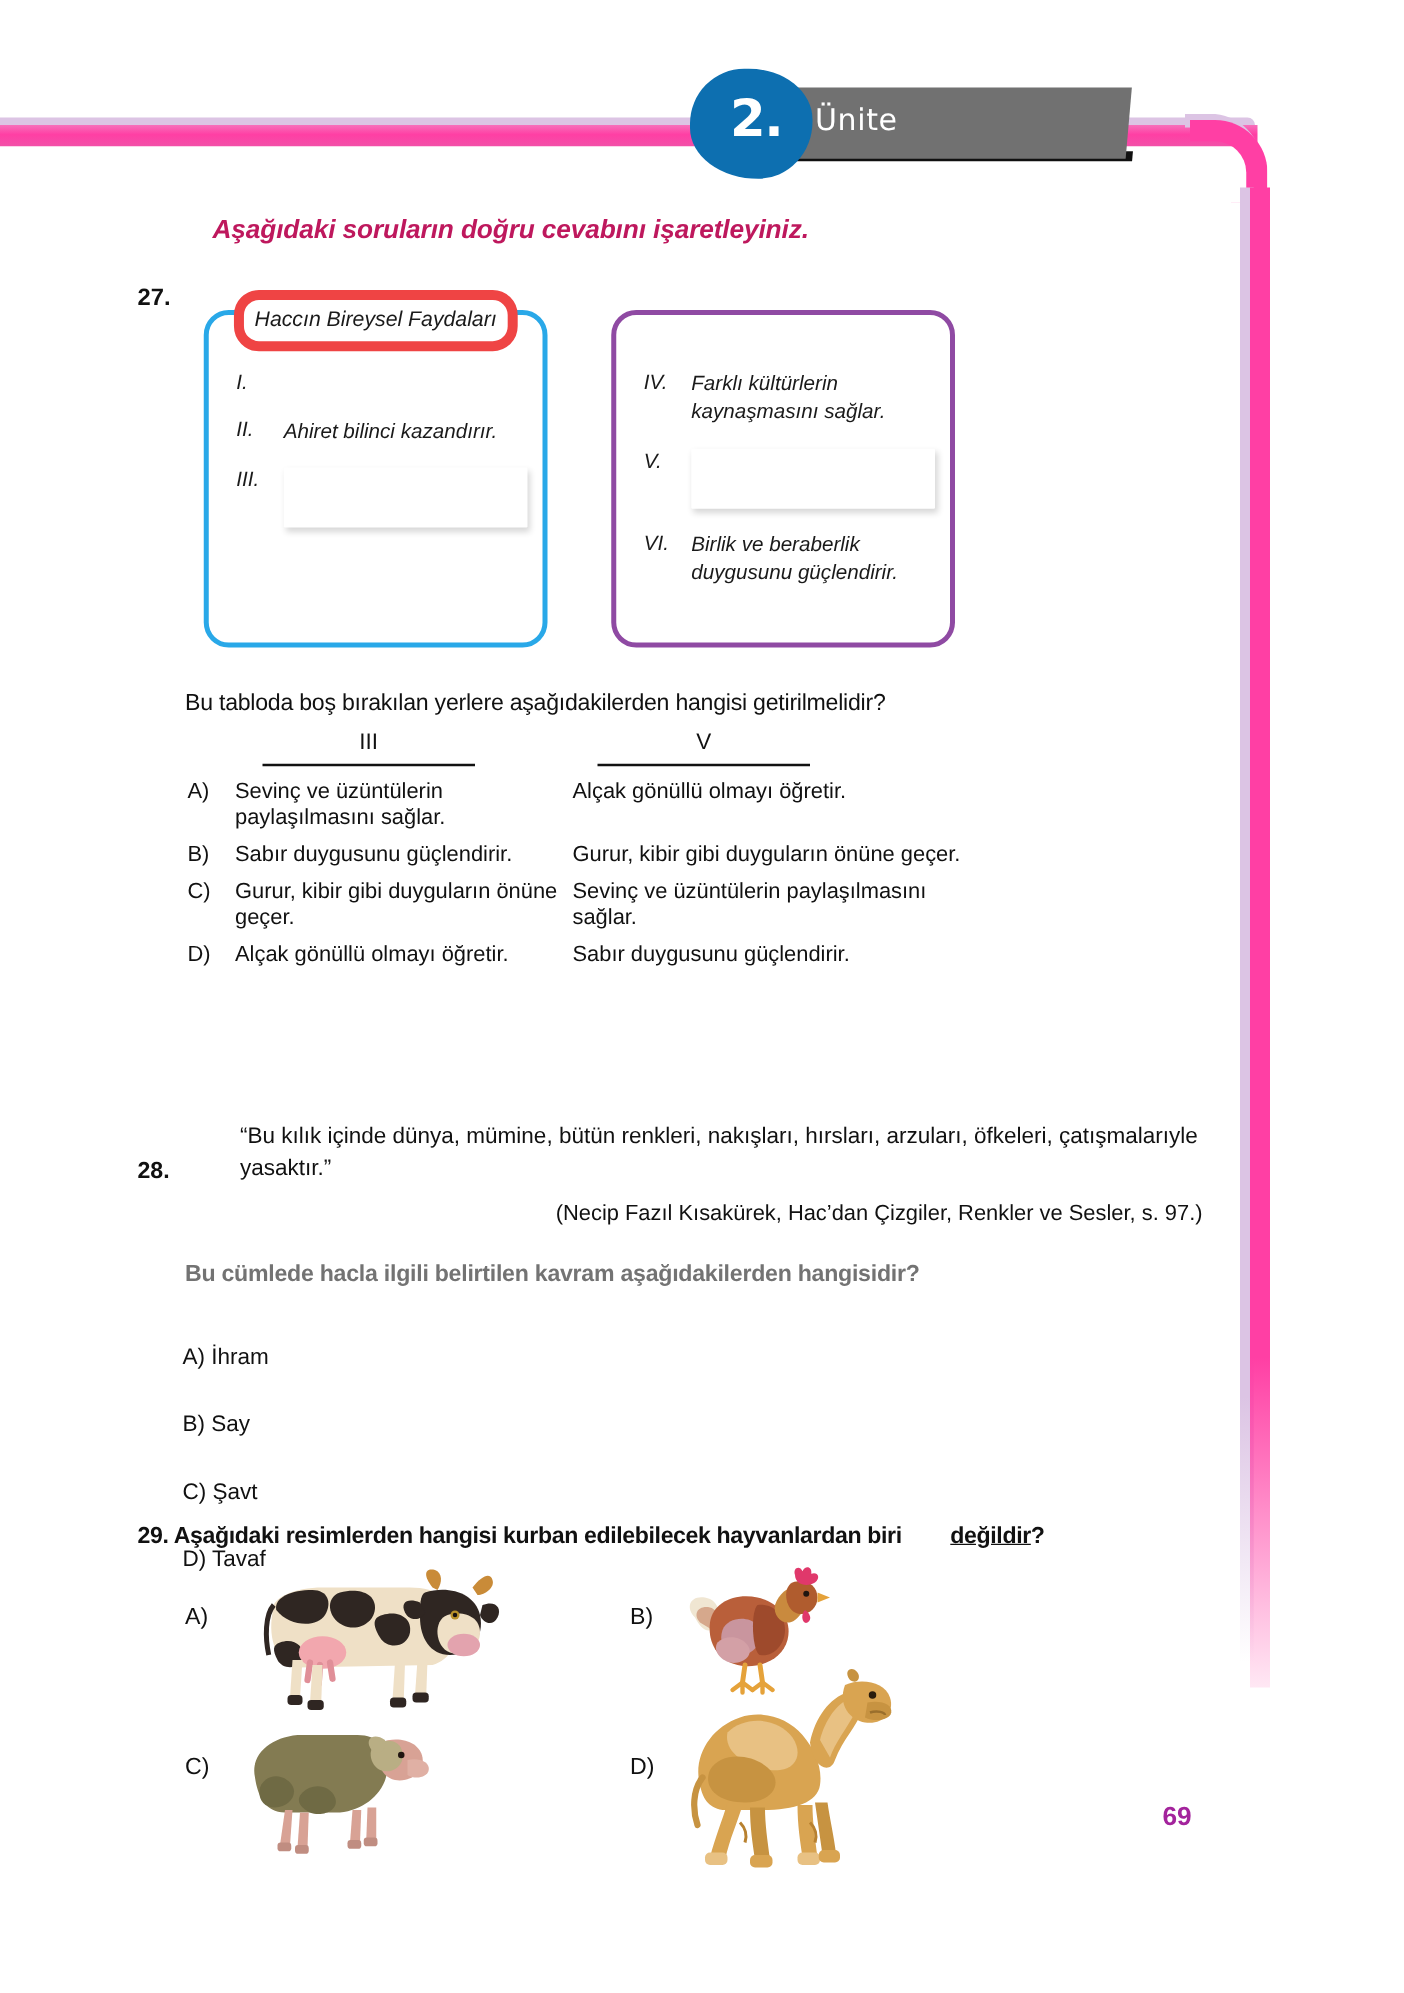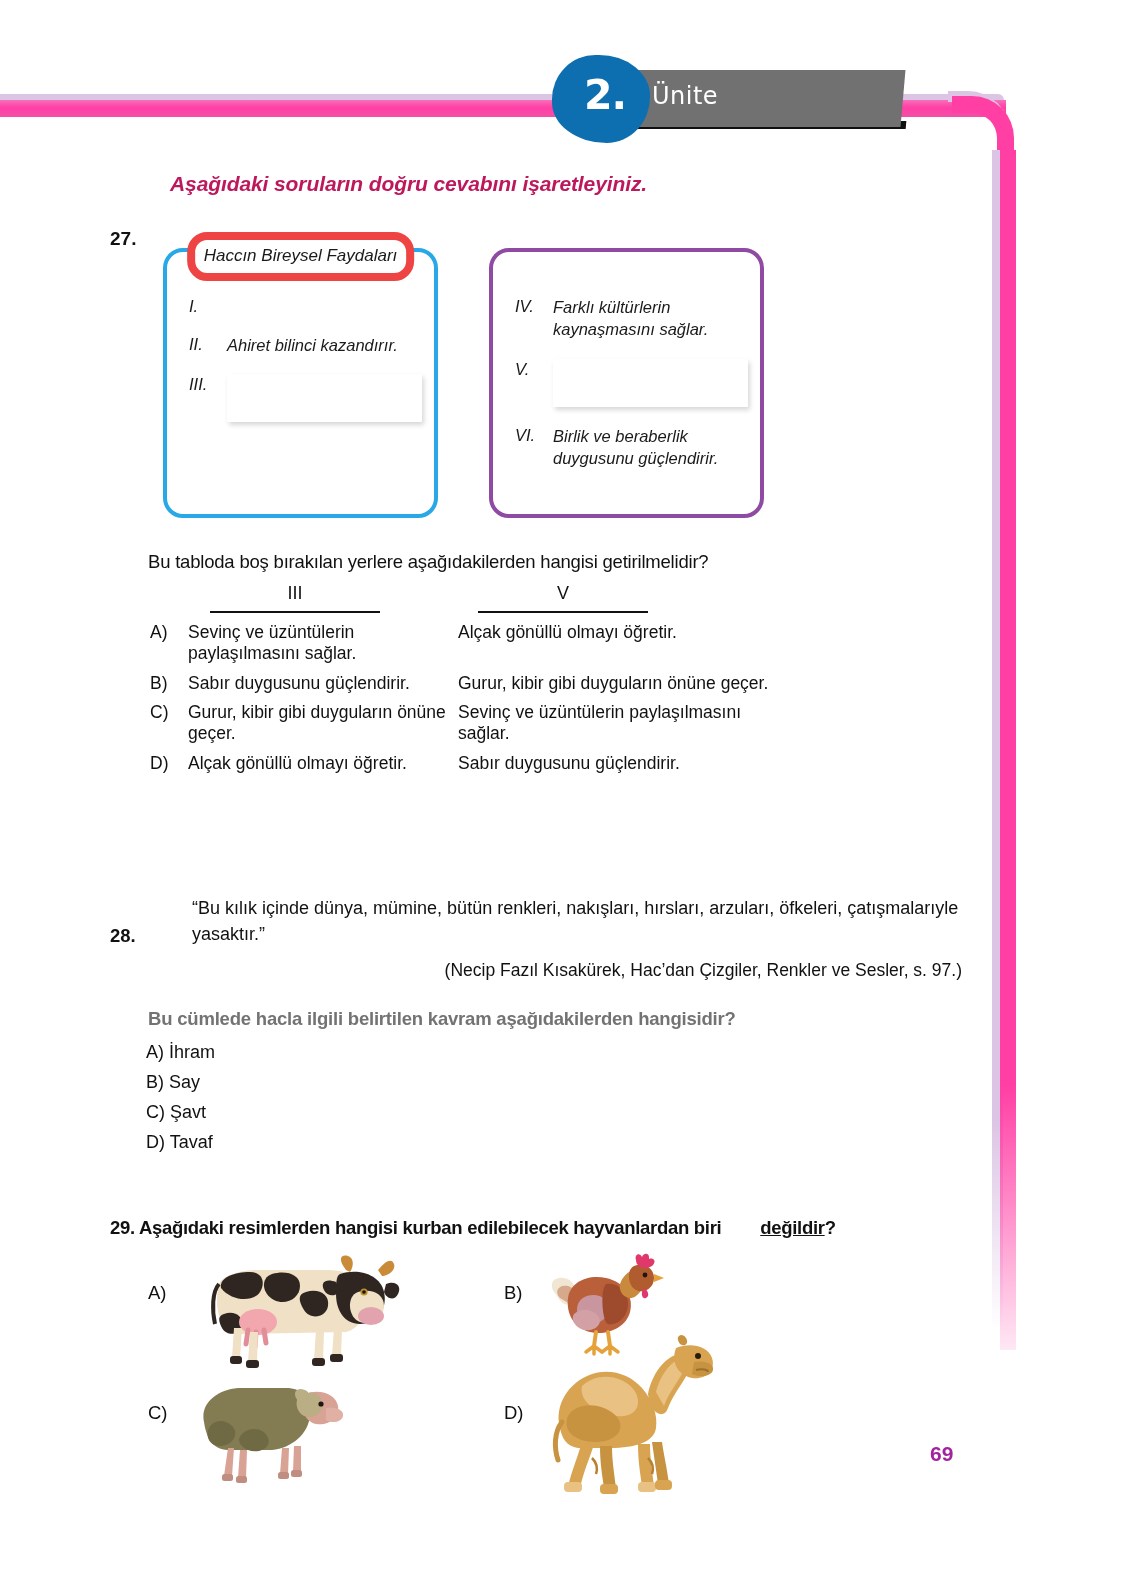--- a/index.html
+++ b/index.html
@@ -313,20 +313,21 @@
   }
   .q28-options {
     position: absolute;
     left: 146px;
     top: 1042px;
   }
   .q28-option {
     font-size: 18px;
     color: #111;
     margin-bottom: 9px;
+    margin-top: 33px;
   }
 
   
   .q29-prompt {
     position: absolute;
     left: 110px;
     top: 1217px;
     font-size: 18.5px;
     font-weight: bold;
     color: #111;

